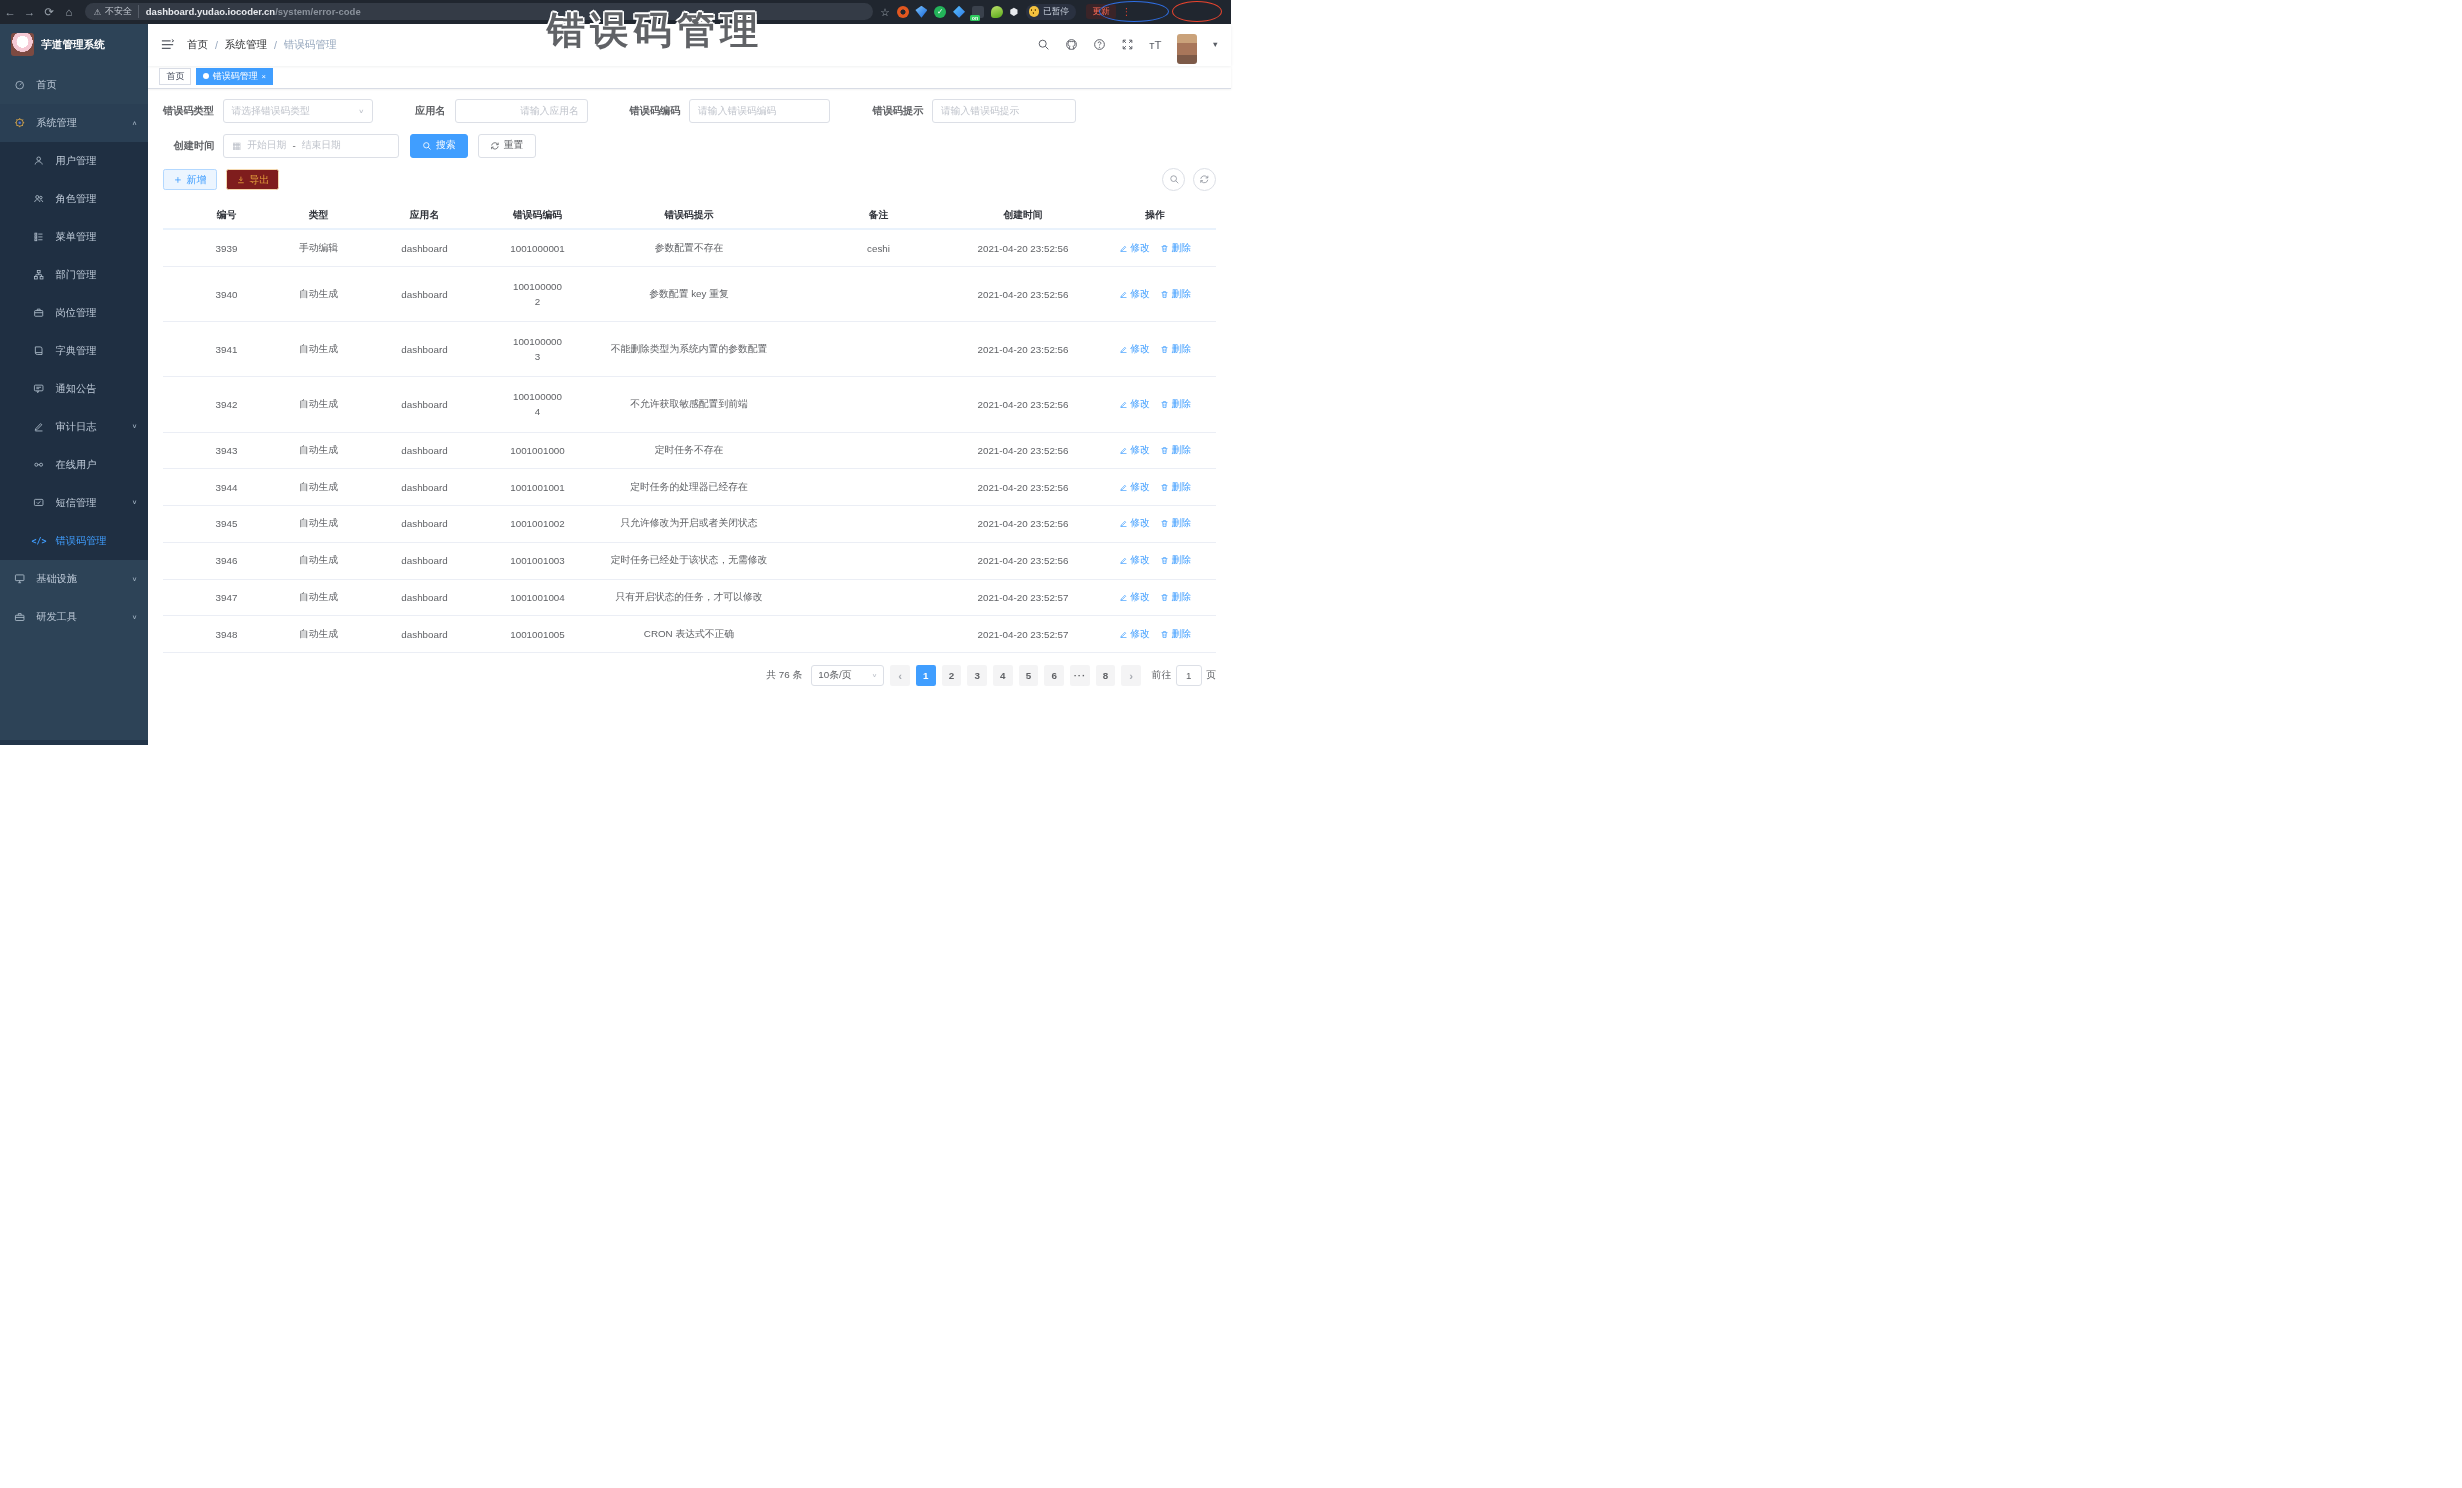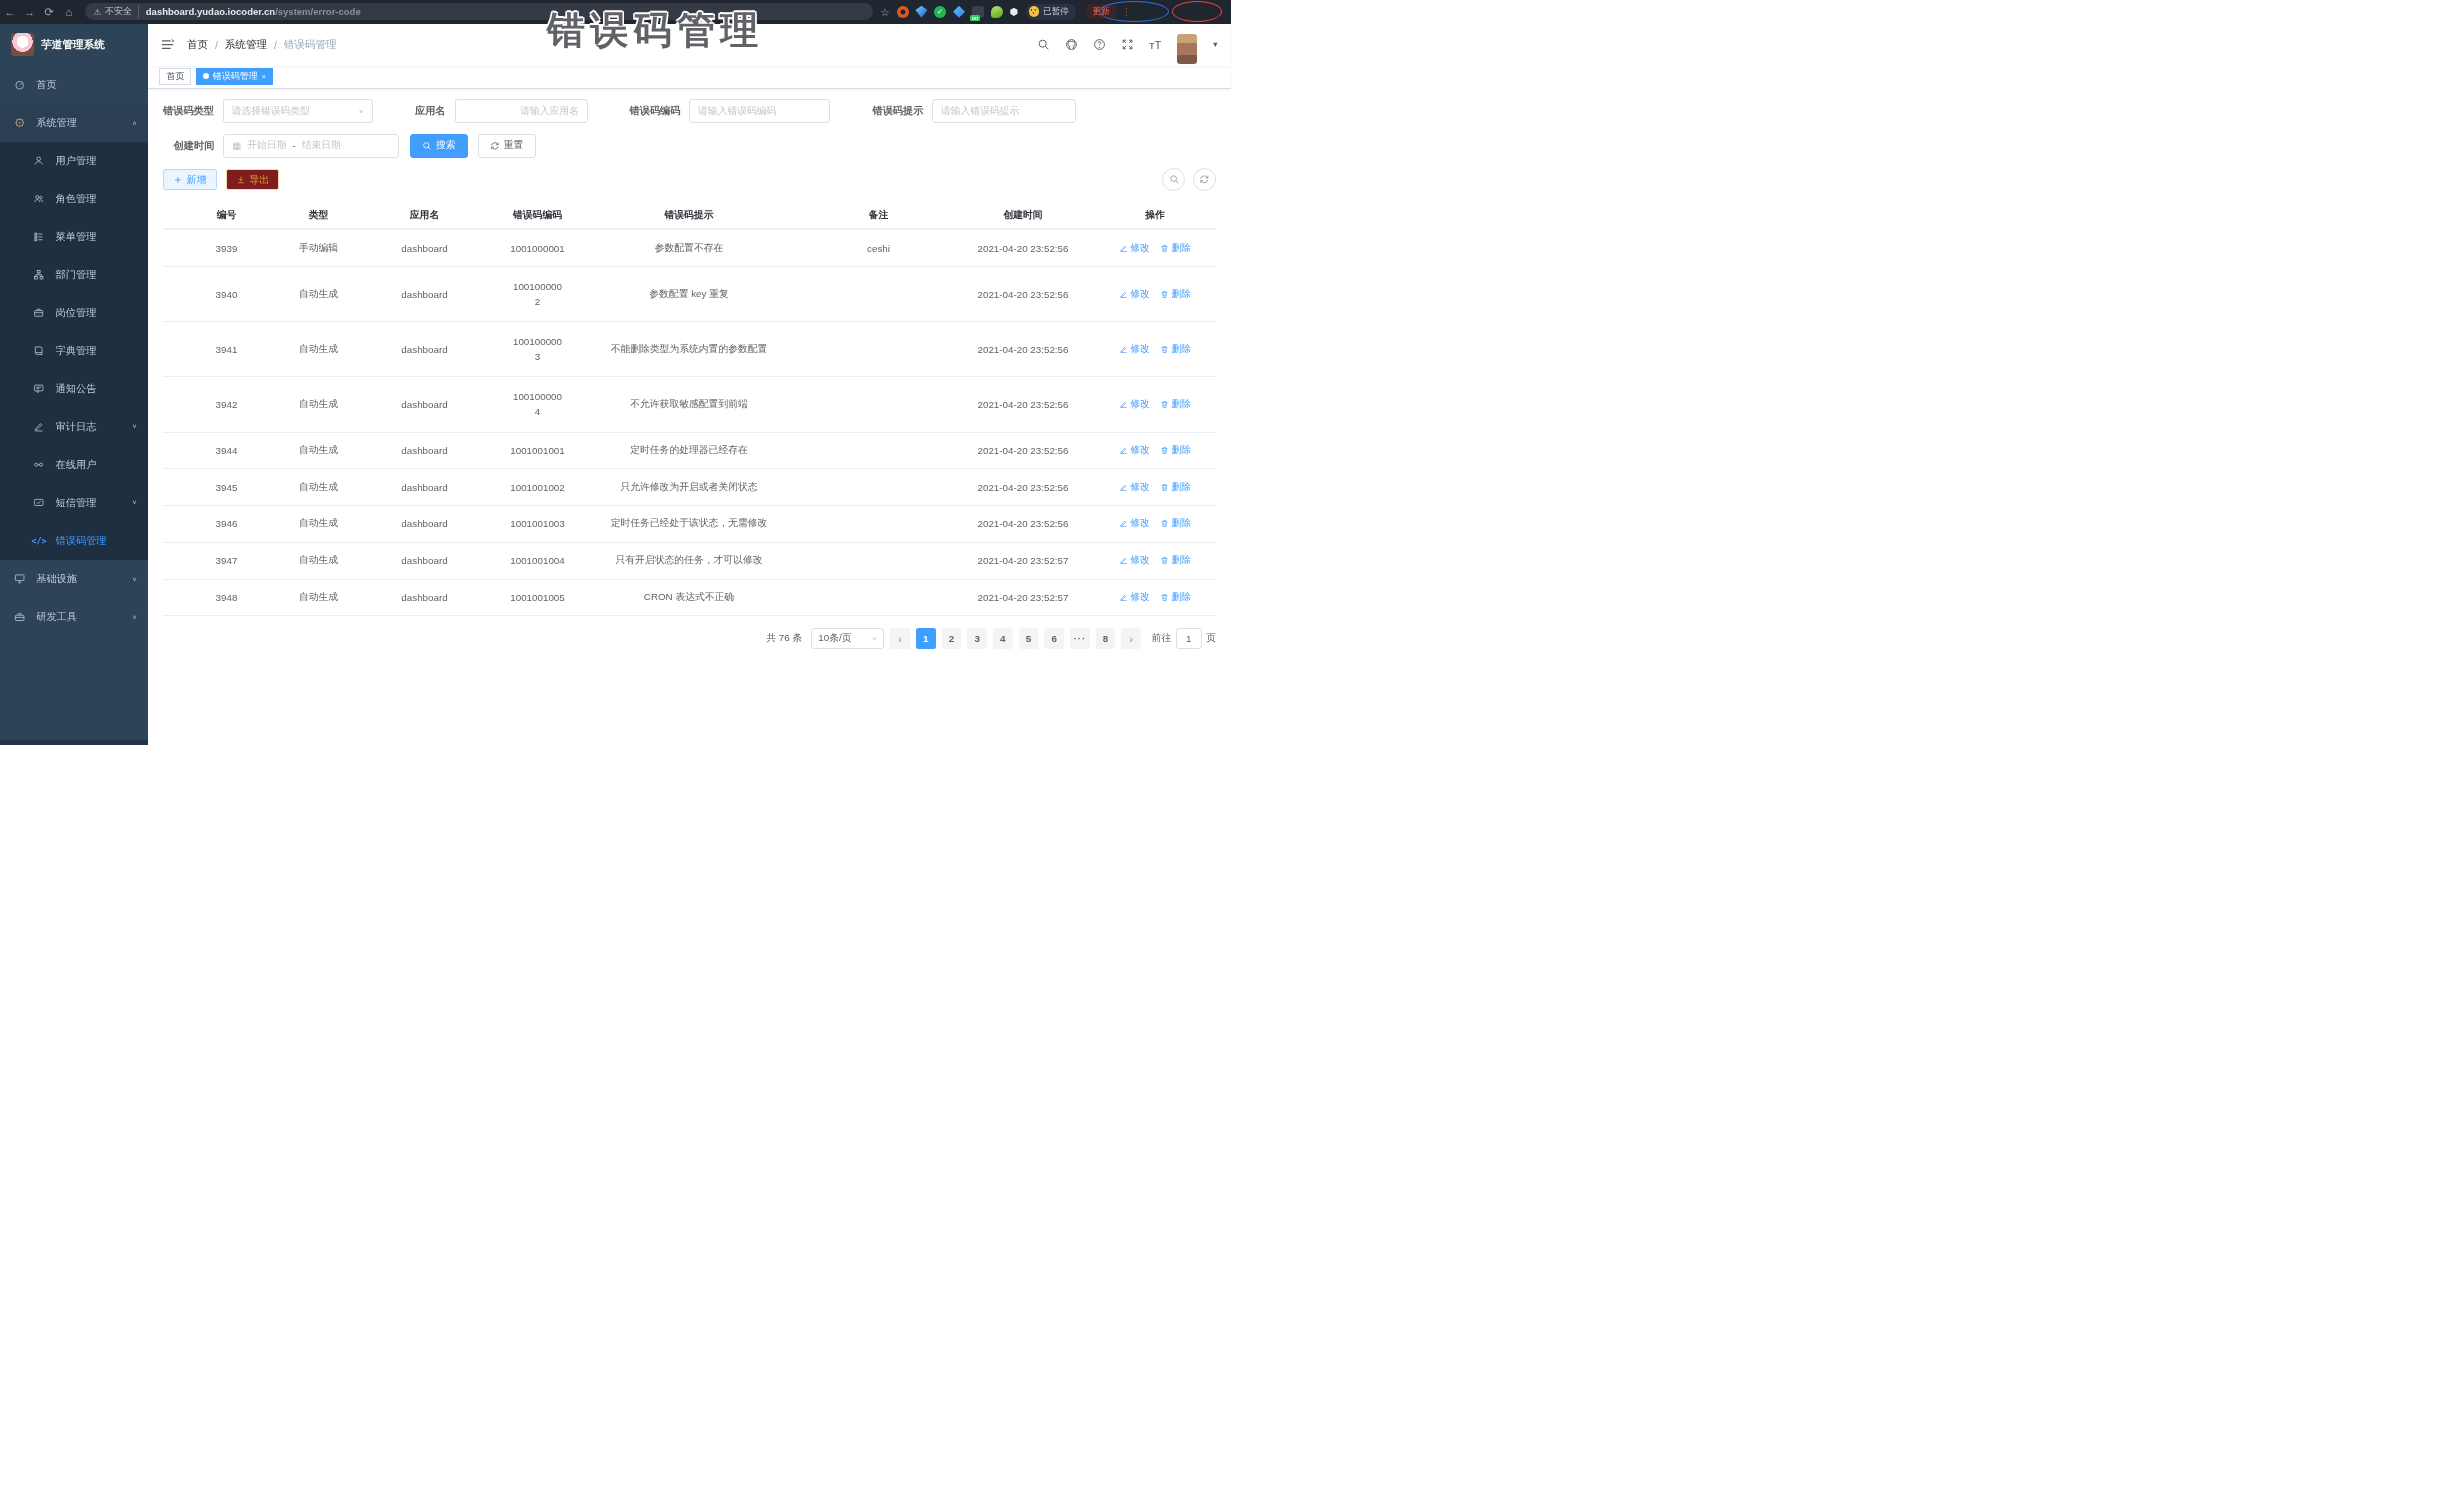--- a/index.html
+++ b/index.html
@@ -581,20 +581,39 @@
                     <path d="M4 20h16"></path>
                     <path d="M6 16L15.5 6l2.5 2.5L8.5 18 5 19z"></path>
                   </svg>修改</span>
       <span class="op-link"><svg viewBox="0 0 24 24">
                     <path d="M4 7h16M9 7V4h6v3M7 7l1 13h8l1-13"></path>
                     <path d="M10 11v6M14 11v6"></path>
                   </svg>删除</span>
     </td>
   </tr>
   <tr>
+    <td>3943</td>
+    <td>自动生成</td>
+    <td>dashboard</td>
+    <td class="">1001001000</td>
+    <td>定时任务不存在</td>
+    <td></td>
+    <td style="white-space:nowrap;">2021-04-20 23:52:56</td>
+    <td style="white-space:nowrap;">
+      <span class="op-link"><svg viewBox="0 0 24 24">
+                    <path d="M4 20h16"></path>
+                    <path d="M6 16L15.5 6l2.5 2.5L8.5 18 5 19z"></path>
+                  </svg>修改</span>
+      <span class="op-link"><svg viewBox="0 0 24 24">
+                    <path d="M4 7h16M9 7V4h6v3M7 7l1 13h8l1-13"></path>
+                    <path d="M10 11v6M14 11v6"></path>
+                  </svg>删除</span>
+    </td>
+  </tr>
+  <tr>
     <td>3944</td>
     <td>自动生成</td>
     <td>dashboard</td>
     <td class="">1001001001</td>
     <td>定时任务的处理器已经存在</td>
     <td></td>
     <td style="white-space:nowrap;">2021-04-20 23:52:56</td>
     <td style="white-space:nowrap;">
       <span class="op-link"><svg viewBox="0 0 24 24">
                     <path d="M4 20h16"></path>

